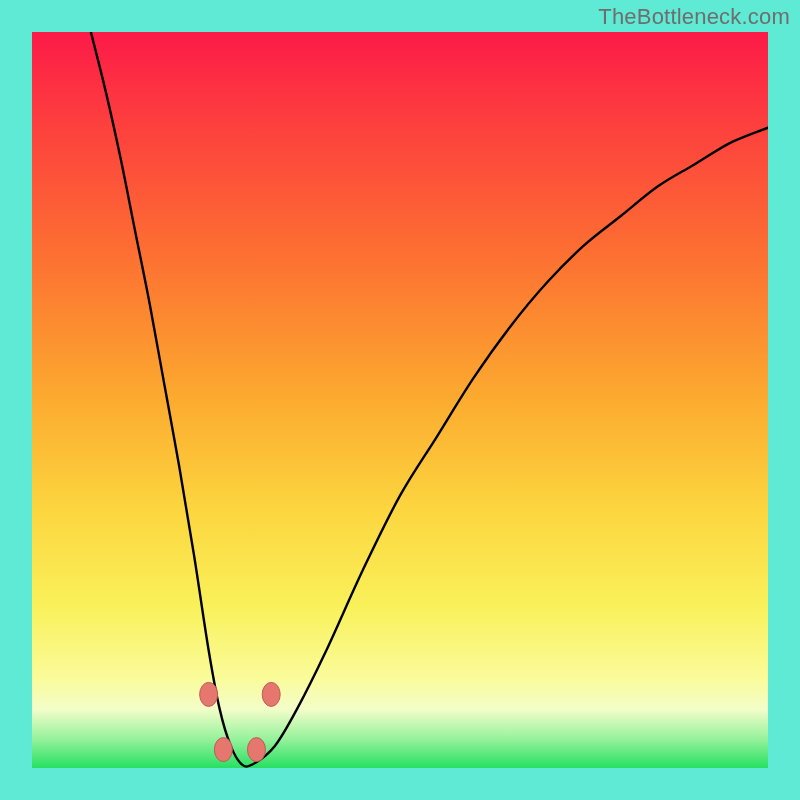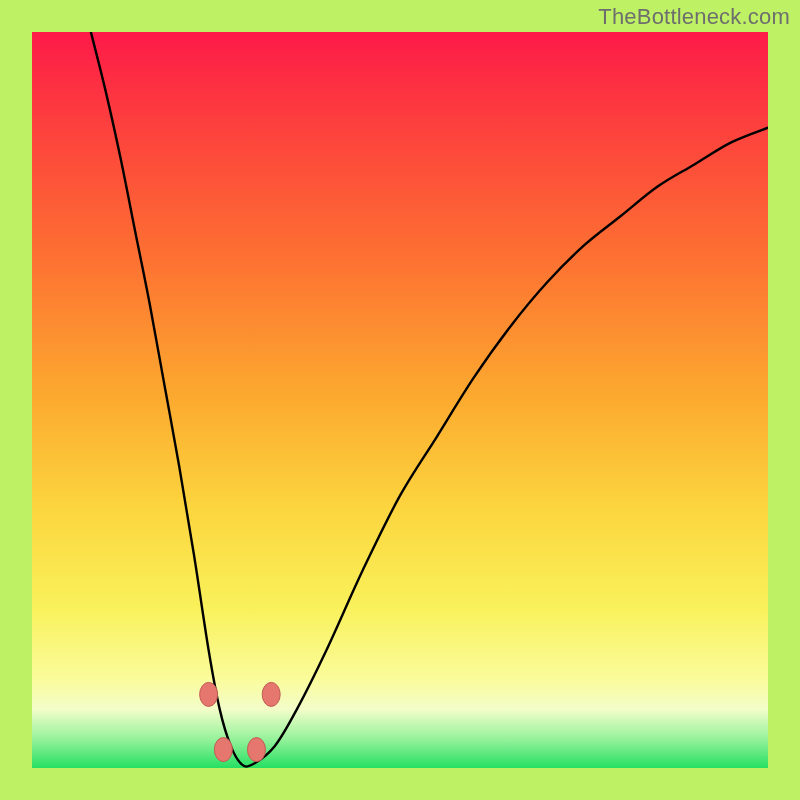--- a/index.html
+++ b/index.html
@@ -8,21 +8,21 @@
     width: 800px;
     height: 800px;
     overflow: hidden;
     background: #000;
     font-family: Arial, Helvetica, sans-serif;
   }
   .frame {
     position: relative;
     width: 800px;
     height: 800px;
-    background: #bef264;
+    background: #5eead4;
   }
   .watermark {
     position: absolute;
     top: 4px;
     right: 10px;
     color: #6e6e6e;
     font-size: 22px;
     font-weight: 500;
     letter-spacing: 0.2px;
   }

